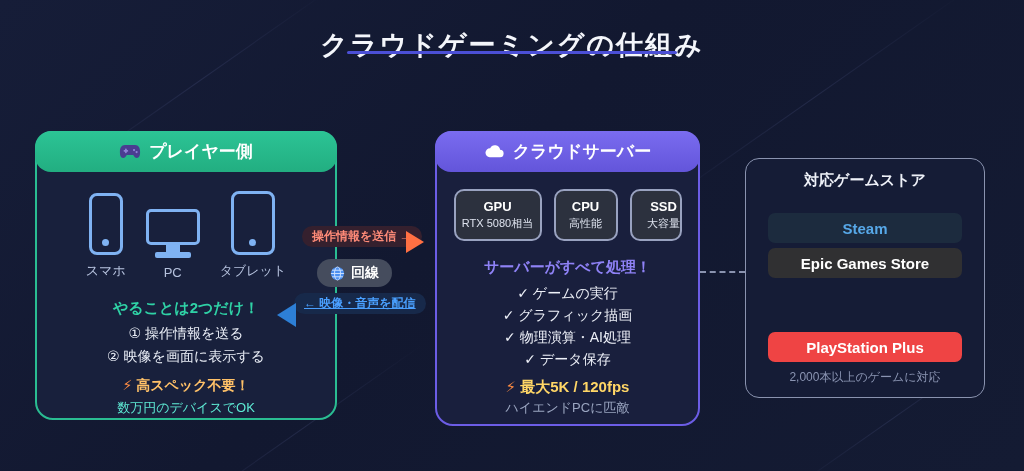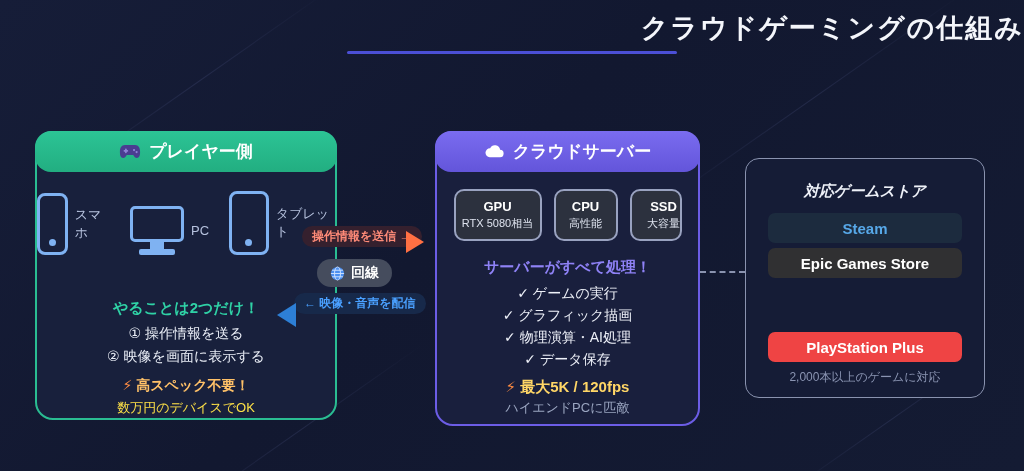--- a/index.html
+++ b/index.html
@@ -4,51 +4,51 @@
 <style>
   html,body{margin:0;padding:0;background:#0e1426;}
   .stage{
     position:relative;width:1024px;height:471px;overflow:hidden;
     background:linear-gradient(135deg,#161d38 0%,#121830 45%,#141b33 100%);
     font-family:"Liberation Sans","DejaVu Sans",sans-serif;
     -webkit-font-smoothing:antialiased;
   }
   .diag{position:absolute;height:1px;background:linear-gradient(90deg,transparent,rgba(130,140,210,0.14),transparent);transform:rotate(-35deg);}
   
-  .title{position:absolute;top:10px;left:0;width:100%;text-align:right;font-size:27px;font-weight:bold;color:#f4f6fb;letter-spacing:2px;}
+  .title{position:absolute;top:27px;left:0;width:100%;text-align:center;font-size:27px;font-weight:bold;color:#f4f6fb;letter-spacing:2px;}
   .title-underline{position:absolute;top:51px;left:347px;width:330px;height:3px;background:#4b4fd6;border-radius:2px;}
   
   .panel{position:absolute;border-radius:18px;box-sizing:border-box;}
   .panel-header{position:absolute;top:-2px;left:-2px;right:-2px;height:41px;border-radius:16px;
     display:flex;align-items:center;justify-content:center;gap:8px;font-size:17px;font-weight:bold;color:#ffffff;}
   .centerline{position:absolute;left:0;width:100%;text-align:center;}
   
   .panel-player{left:35px;top:131px;width:302px;height:289px;border:2px solid #2abd92;background:#18203c;}
   .player-header{background:linear-gradient(180deg,#2cc495,#22ae81);}
   .devices{position:absolute;top:58px;left:0;width:100%;display:flex;justify-content:center;align-items:flex-end;gap:20px;}
-  .device-col{display:flex;flex-direction:row;align-items:center;gap:7px;}
+  .device-col{display:flex;flex-direction:column;align-items:center;gap:7px;}
   .device-label{font-size:13px;color:#b6c2de;}
   .dev-phone{position:relative;width:34px;height:62px;border:3px solid #7fb2f2;border-radius:8px;box-sizing:border-box;}
   .dev-phone::after,.dev-tablet::after{content:"";position:absolute;left:50%;bottom:6px;width:7px;height:7px;margin-left:-3.5px;border-radius:50%;background:#7fb2f2;}
   .dev-tablet{position:relative;width:44px;height:64px;border:3px solid #7fb2f2;border-radius:8px;box-sizing:border-box;}
   .dev-pc{display:flex;flex-direction:column;align-items:center;}
   .pc-screen{width:54px;height:36px;border:3px solid #7fb2f2;border-radius:5px;box-sizing:border-box;}
   .pc-stand{width:14px;height:7px;background:#7fb2f2;}
   .pc-base{width:36px;height:6px;background:#7fb2f2;border-radius:2px;}
   .player-subtitle{top:166px;font-size:15px;font-weight:bold;color:#2fd2a6;}
   .player-step1{top:192px;font-size:14px;color:#e9edf6;}
   .player-step2{top:215px;font-size:14px;color:#e9edf6;}
   .player-highlight{top:244px;font-size:14px;font-weight:bold;color:#ffc168;}
-  .player-note{top:266px;font-size:13px;color:#fde047;}
+  .player-note{top:266px;font-size:13px;color:#5eead4;}
   .bolt{color:#ff8c42;font-weight:bold;}
   
   .conn-pill{position:absolute;box-sizing:border-box;display:flex;align-items:center;justify-content:center;font-weight:bold;}
   .send-pill{left:302px;top:226px;height:21px;padding:0 10px;border-radius:11px;background:#35202e;color:#ff8b78;font-size:12px;}
   .line-pill{left:317px;top:259px;height:28px;padding:0 13px;border-radius:14px;background:#454c5d;color:#ffffff;font-size:14px;gap:6px;}
-  .recv-pill{left:294px;top:293px;height:21px;padding:0 10px;border-radius:11px;background:#17294a;color:#4aa0ff;font-size:12px;}
+  .recv-pill{left:294px;top:293px;height:21px;padding:0 10px;border-radius:11px;background:#17294a;color:#4aa0ff;font-size:12px;text-decoration:underline;}
   .arrow-right{position:absolute;left:406px;top:231px;width:0;height:0;
     border-top:11px solid transparent;border-bottom:11px solid transparent;border-left:18px solid #ff7043;}
   .arrow-left{position:absolute;left:277px;top:303px;width:0;height:0;
     border-top:12px solid transparent;border-bottom:12px solid transparent;border-right:19px solid #2d7fd6;}
   
   .panel-server{left:435px;top:131px;width:265px;height:295px;border:2px solid #6c5de6;background:#191f3d;}
   .server-header{background:linear-gradient(180deg,#7a6cf0,#6355da);}
   .chips{position:absolute;top:56px;left:0;width:100%;display:flex;justify-content:center;gap:12px;}
   .chip{box-sizing:border-box;height:52px;border:2px solid #99a2c0;border-radius:10px;background:#2c313e;
     display:flex;flex-direction:column;align-items:center;justify-content:center;padding:0 9px;gap:2px;}
@@ -56,21 +56,21 @@
   .chip-spec{font-size:11px;color:#dde2ee;white-space:nowrap;}
   .server-subtitle{top:125px;font-size:15px;font-weight:bold;color:#8f82f7;}
   .task-0{top:152px;} .task-1{top:174px;} .task-2{top:196px;} .task-3{top:218px;}
   .task{font-size:14px;color:#edf0f8;}
   .server-highlight{top:245px;font-size:15px;font-weight:bold;color:#ffd666;}
   .server-note{top:266px;font-size:13px;color:#9aa5c0;}
   
   .dash-line{position:absolute;left:700px;top:271px;width:45px;height:0;border-top:2px dashed #8a93af;}
   
   .panel-stores{left:745px;top:158px;width:240px;height:240px;border:1.5px solid #8a93af;border-radius:14px;background:#151c36;}
-  .stores-title{top:23px;font-size:15px;font-weight:bold;color:#eef1f8;font-style:italic;}
+  .stores-title{top:12px;font-size:15px;font-weight:bold;color:#eef1f8;}
   .store-pill{position:absolute;left:22px;right:22px;height:30px;border-radius:7px;
     display:flex;align-items:center;justify-content:center;font-size:15px;font-weight:bold;}
   .store-0{top:47px;} .store-1{top:89px;} .store-2{top:131px;} .store-3{top:173px;}
   .stores-note{top:210px;font-size:12px;color:#8a94b2;}
   .hicon{display:inline-flex;align-items:center;}
 </style>
 </head>
 <body>
 
 <div class="stage">

